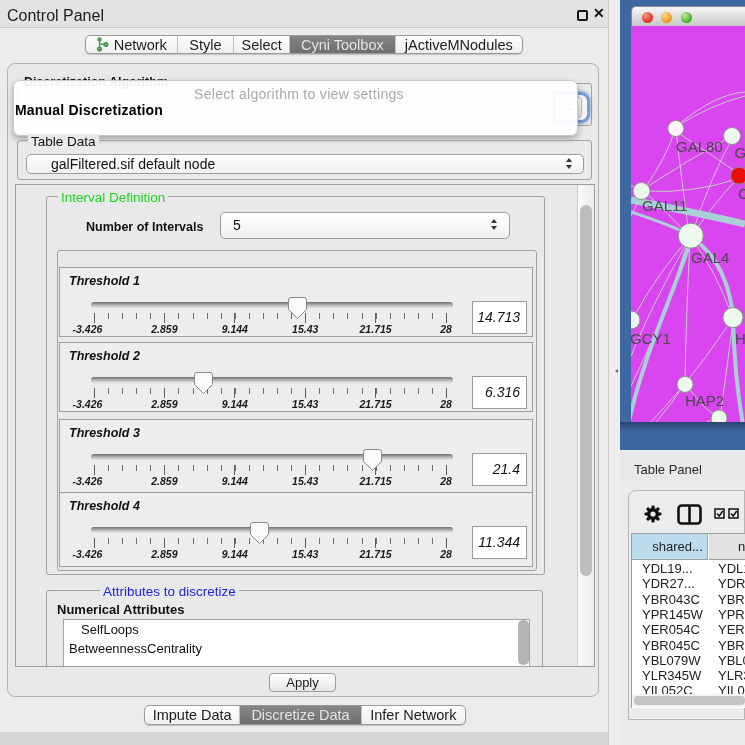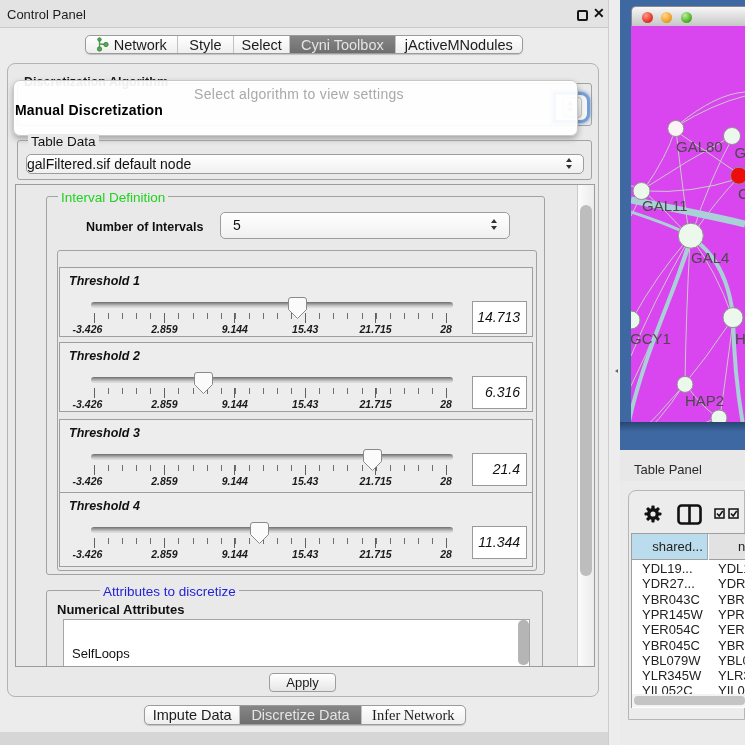--- a/index.html
+++ b/index.html
@@ -3,21 +3,21 @@
 <meta charset="utf-8">
 <style>
 * { margin:0; padding:0; box-sizing:border-box; }
 body { font-family:"Liberation Sans", sans-serif; }
 #page { position:relative; width:745px; height:745px; background:#d6d6d6; overflow:hidden; }
 .abs { position:absolute; }
 
 
 #win { left:0; top:0; width:608px; height:732px; background:#ececec; }
 #titlebar { left:0; top:0; width:608px; height:28px; background:#e3e3e3; border-bottom:1px solid #c9c9c9; }
-#titlebar .t { position:absolute; left:7px; top:7px; font-size:13px; color:#1d1d1d;text-align:center; }
+#titlebar .t { position:absolute; left:7px; top:7px; font-size:16px; color:#1d1d1d;text-align:center; }
 #btn-float { left:577px; top:10px; width:11px; height:11px; border:2px solid #151515; border-radius:2px; }
 #btn-close { left:593px; top:5px; width:16px; height:22px; font-size:14px; font-weight:bold; color:#111; }
 
 
 .seg { border:1px solid #9b9b9b; border-radius:5px; background:linear-gradient(#ffffff,#eeeeee); box-shadow:0 1px 1px rgba(0,0,0,0.18); display:flex; overflow:hidden; }
 .seg .s { font-size:14.5px; color:#1c1c1c; text-align:center; border-right:1px solid #c2c2c2; display:flex; align-items:center; justify-content:center; }
 .seg .s:last-child { border-right:none; }
 .seg .sel { background:linear-gradient(#868686,#6f6f6f); color:#e4e4e4; }
 #toptabs { left:85px; top:35px; width:438px; height:19px; }
 #bottabs { left:144px; top:705px; width:322px; height:20px; }
@@ -104,21 +104,21 @@
         <div class="d" style="border-top-color:#999;"></div>
       </div>
   </div>
 
   <div class="abs" style="left:13px; top:80px; width:565px; height:56px; background:rgba(255,255,255,0.93); border:1px solid #c9c9c9; border-radius:7px; box-shadow:0 3px 6px rgba(0,0,0,0.3);"></div>
     <div class="abs" style="left:194px; top:86px; font-size:14px; letter-spacing:0.3px; color:#a9a9a9;">Select algorithm to view settings</div>
   <div class="abs" style="left:15px; top:102px; font-size:14px; letter-spacing:0.2px; font-weight:bold; color:#000;">Manual Discretization</div>
 
   <div class="group" style="left:17px; top:140px; width:575px; height:40px;"></div>
   <div class="gtitle" style="left:28px; top:134px; color:#111;">Table Data</div>
-  <div class="combo" style="left:26px; top:154px; width:558px; height:20px; line-height:18px; padding-left:0;">galFiltered.sif default node
+  <div class="combo" style="left:26px; top:154px; width:558px; height:20px; line-height:18px; padding-left:24px;">galFiltered.sif default node
     <div class="updown" style="right:10px; top:3px;">
         <div class="u"></div>
         <div class="d"></div>
       </div>
   </div>
 
   <div class="abs" style="left:15px; top:184px; width:580px; height:483px; border:1px solid #9c9c9c; background:#e9e9e9; overflow:hidden;" id="scrollpane">
 
     <div class="abs" style="left:561px; top:0; width:17px; height:481px; background:linear-gradient(to right,#fbfbfb,#ececec); border-left:1px solid #c9c9c9;"></div>
     <div class="abs" style="left:564px; top:20px; width:12px; height:371px; background:#bdbdbd; border-radius:6px;"></div>
@@ -217,32 +217,32 @@
         <div class="tlab" style="left:386px">28</div>
         <svg class="thumb" style="left:188.94px; top:29px;" width="21" height="23" viewBox="0 0 21 23">
           <path d="M1.5,3 a2.5,2.5 0 0 1 2.5,-2.5 l13,0 a2.5,2.5 0 0 1 2.5,2.5 l0,9.5 -9,9 -9,-9 z" fill="#fbfbfb" stroke="#8a8a8a" stroke-width="1"></path>
         </svg>
         <div class="tfield">11.344</div>
       </div>
       <div class="group" style="left:30px; top:405px; width:497px; height:200px;"></div>
       <div class="gtitle" style="left:41px; top:399px; color:#2323d6; background:#e9e9e9;margin-left:43px;">Attributes to discretize</div>
       <div class="abs" style="left:41px; top:417px; font-size:13px; font-weight:bold; color:#111;">Numerical Attributes</div>
       <div class="abs" style="left:47px; top:434px; width:467px; height:60px; background:#fff; border:1px solid #a6a6a6; font-size:13px; color:#111;">
-        <div style="padding-left:8px; height:19px; line-height:19px;margin-top:24px;">SelfLoops</div>
+        <div style="padding-left:17px; height:19px; line-height:19px;">SelfLoops</div>
         <div style="padding-left:5px; height:19px; line-height:19px;">BetweennessCentrality</div>
       </div>
       <div class="abs" style="left:502px; top:435px; width:11px; height:45px; background:#b5b5b5; border-radius:5px;"></div>
     </div>
 
   <div class="pushbtn" style="left:269px; top:673px; width:67px; height:19px; line-height:17px;">Apply</div>
 
   <div class="abs seg" id="bottabs">
     <div class="s" style="width:96px;">Impute Data</div>
     <div class="s sel" style="width:122px;">Discretize Data</div>
-    <div class="s" style="width:104px;font-family:Liberation Serif, serif;">Infer Network</div>
+    <div class="s" style="width:104px;">Infer Network</div>
   </div>
 
   <div class="abs" id="divider"></div>
   <div class="abs" style="left:615px; top:369px; width:0; height:0; border-top:2.5px solid transparent; border-bottom:2.5px solid transparent; border-right:3.5px solid #666;"></div>
 
   <div class="abs" id="bluebg"></div>
   <div class="abs" style="left:620px; top:422px; width:125px; height:14px; background:linear-gradient(#26466f,#3e68a2 70%);"></div>
   <div class="abs" id="mactitle">
     <div class="light" style="left:10px; background:radial-gradient(circle at 35% 30%, #ff9a8a, #e33a2e 60%, #b02015);"></div>
     <div class="light" style="left:29px; background:radial-gradient(circle at 35% 30%, #ffd98a, #f0a12e 60%, #c07b10);"></div>

